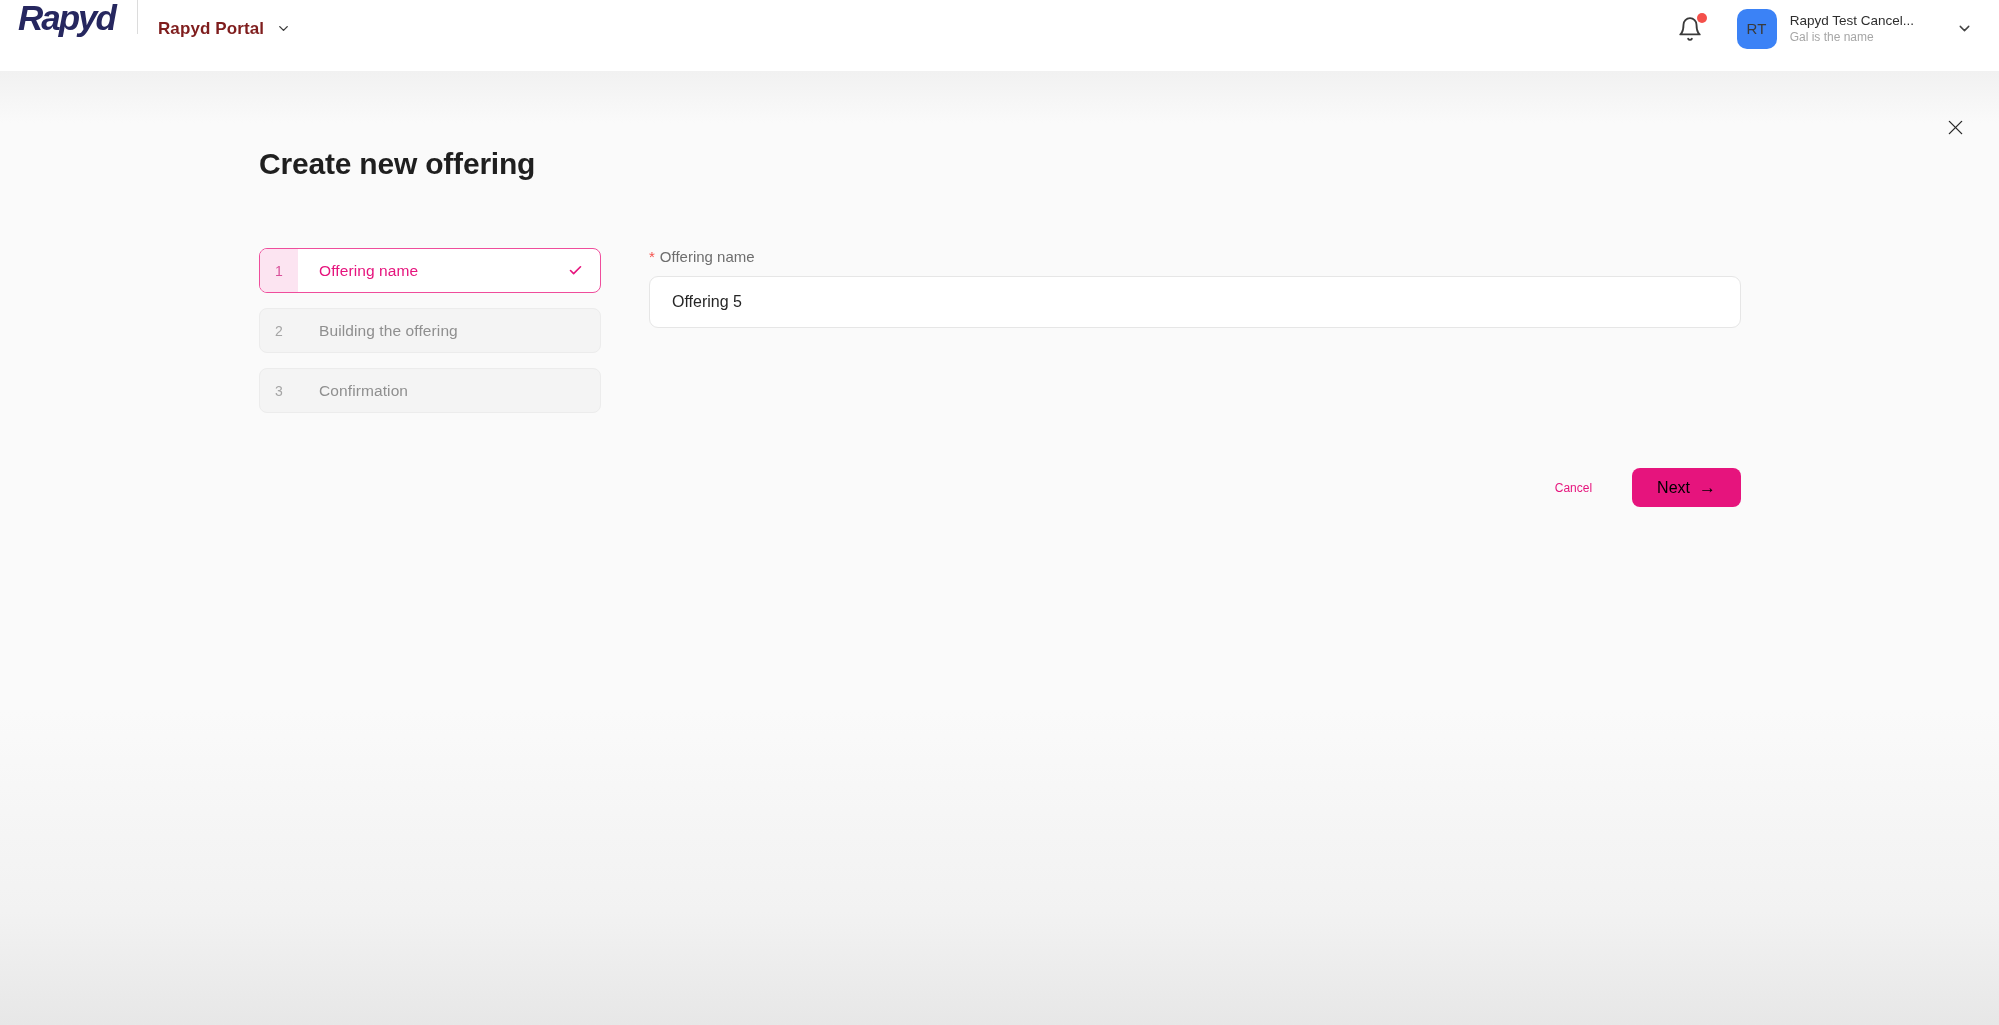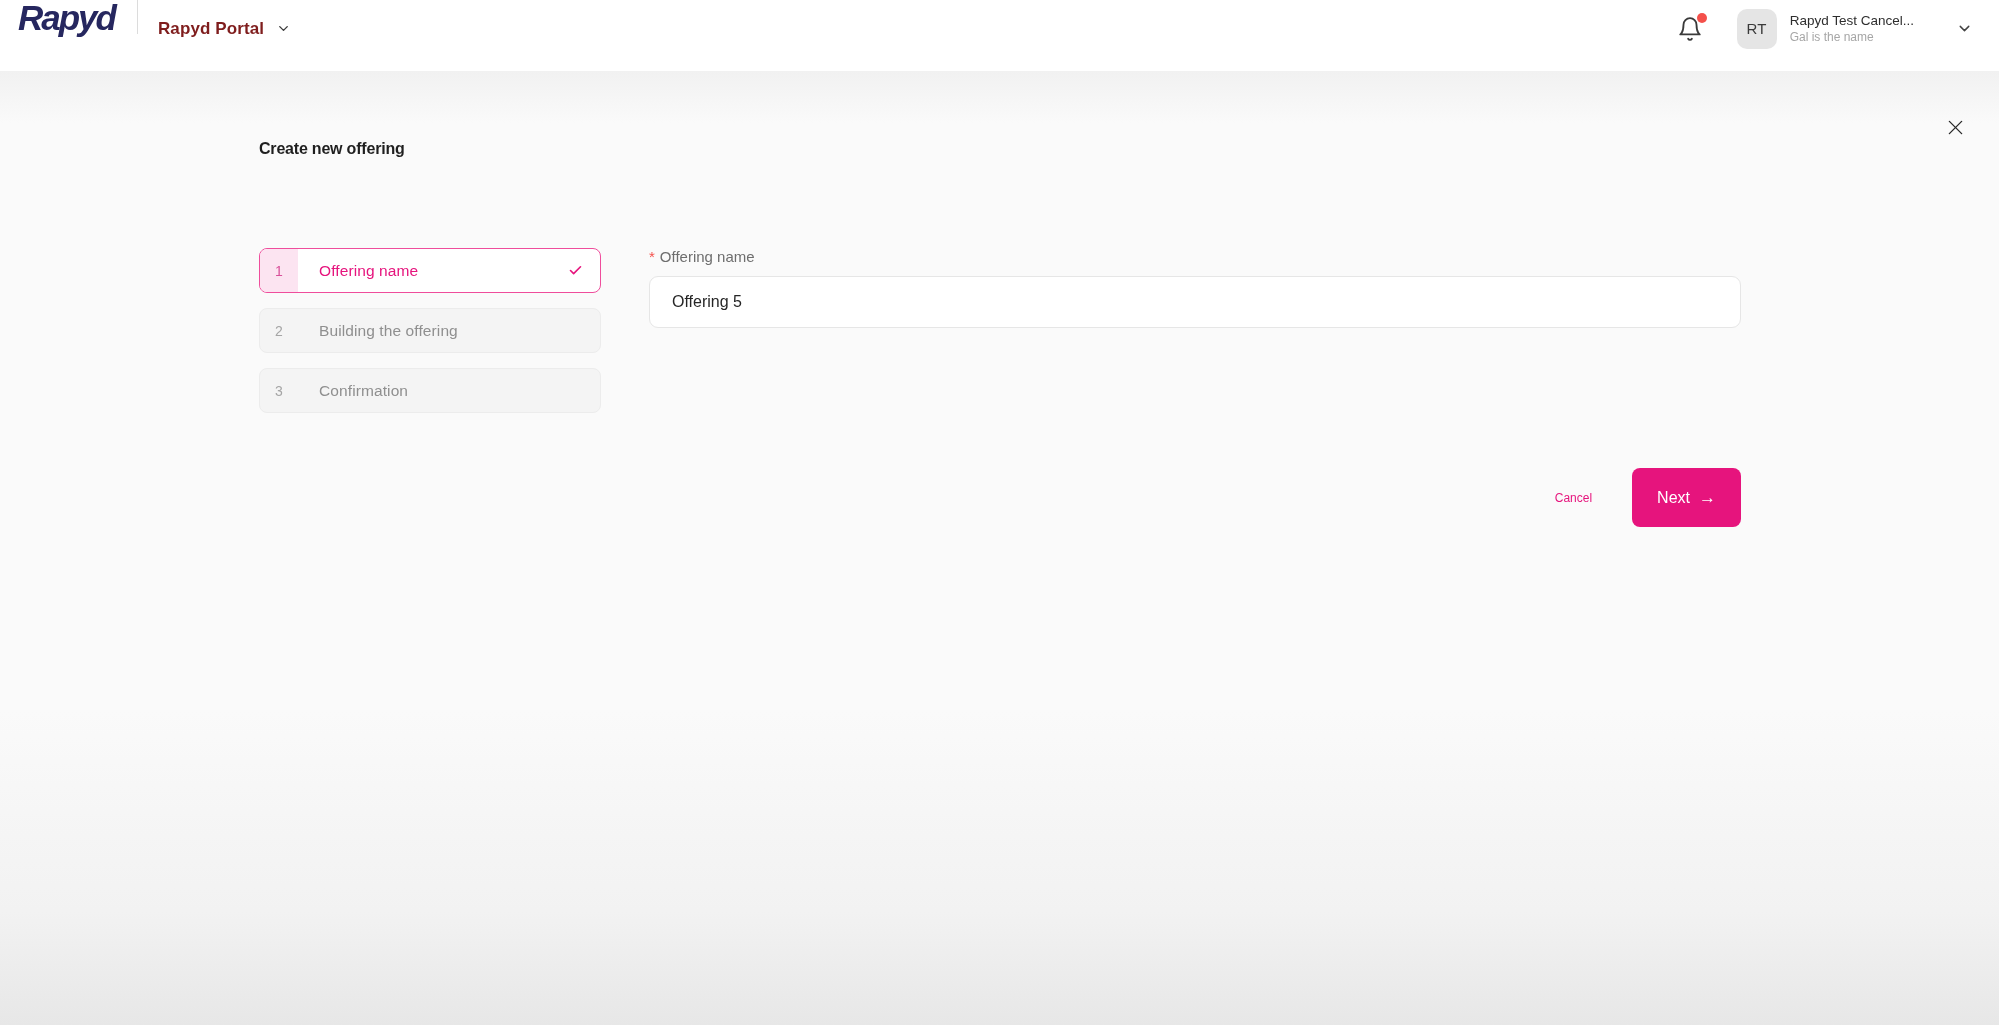--- a/index.html
+++ b/index.html
@@ -19,41 +19,41 @@
   .portal-switcher { display:flex; align-items:center; gap:12px; cursor:pointer; }
   .portal-name { font-size:17px; font-weight:700; color:#7f1d1d; letter-spacing:0.1px; }
   .topbar-right { margin-left:auto; display:flex; align-items:center; }
   .bell-wrap { position:relative; margin-right:34px; cursor:pointer; }
   .bell-dot {
     position:absolute; top:-3px; right:-4px; width:10px; height:10px;
     border-radius:50%; background:#f4504b;
   }
   .account { display:flex; align-items:center; cursor:pointer; }
   .avatar {
-    width:40px; height:40px; border-radius:10px; background:#e5e5e5;
+    width:40px; height:40px; border-radius:10px; background:#3b82f6;
     color:#3a3a3a; font-size:15px; display:flex; align-items:center;
     justify-content:center; letter-spacing:0.3px;
   }
   .account-meta { margin-left:13px; display:flex; flex-direction:column; gap:2px; }
   .account-name { font-size:13.5px; color:#2e2e2e; font-weight:500; }
   .account-sub { font-size:12px; color:#a6a6a6; }
   .account-chevron { margin-left:42px; display:flex; }
 
   
   .main {
     position:relative; height:954px;
     background:linear-gradient(180deg, #f1f1f1 0px, #fafafa 52px,
                #fafafa 640px, #f2f2f2 840px, #e7e7e7 100%);
   }
   .close-btn {
     position:absolute; top:42px; right:29px; background:none; border:none;
     cursor:pointer; padding:4px; line-height:0;
   }
   .modal-title {
-    position:absolute; left:259px; top:69px; font-size:16px; font-weight:700;
+    position:absolute; left:259px; top:76px; font-size:30px; font-weight:700;
     color:#1f1f1f; letter-spacing:-0.2px;
   }
 
   
   .stepper {
     position:absolute; left:259px; top:177px; width:342px;
     display:flex; flex-direction:column; gap:15px;
   }
   .step {
     height:45px; border-radius:8px; display:flex; align-items:center;
@@ -84,22 +84,22 @@
   }
   .actions {
     margin-top:140px; display:flex; justify-content:flex-end;
     align-items:center; gap:40px;
   }
   .btn-cancel {
     background:none; border:none; color:#e6147d; font-size:12px;
     font-weight:500; cursor:pointer; font-family:"Liberation Sans", sans-serif;
   }
   .btn-next {
-    background:#e6147d; color:#ffffff; border:none; border-radius:8px;
-    height:59px; padding:0 25px; font-size:16px; font-weight:500;
+    background:#e6147d; color:#000000; border:none; border-radius:8px;
+    height:39px; padding:0 25px; font-size:16px; font-weight:500;
     display:flex; align-items:center; gap:9px; cursor:pointer;
     font-family:"Liberation Sans", sans-serif;
   }
   .btn-next .arrow { font-size:17px; line-height:1; }
 </style>
 </head>
 <body>
 
 <header class="topbar">
   <div class="logo">Rapyd</div>

